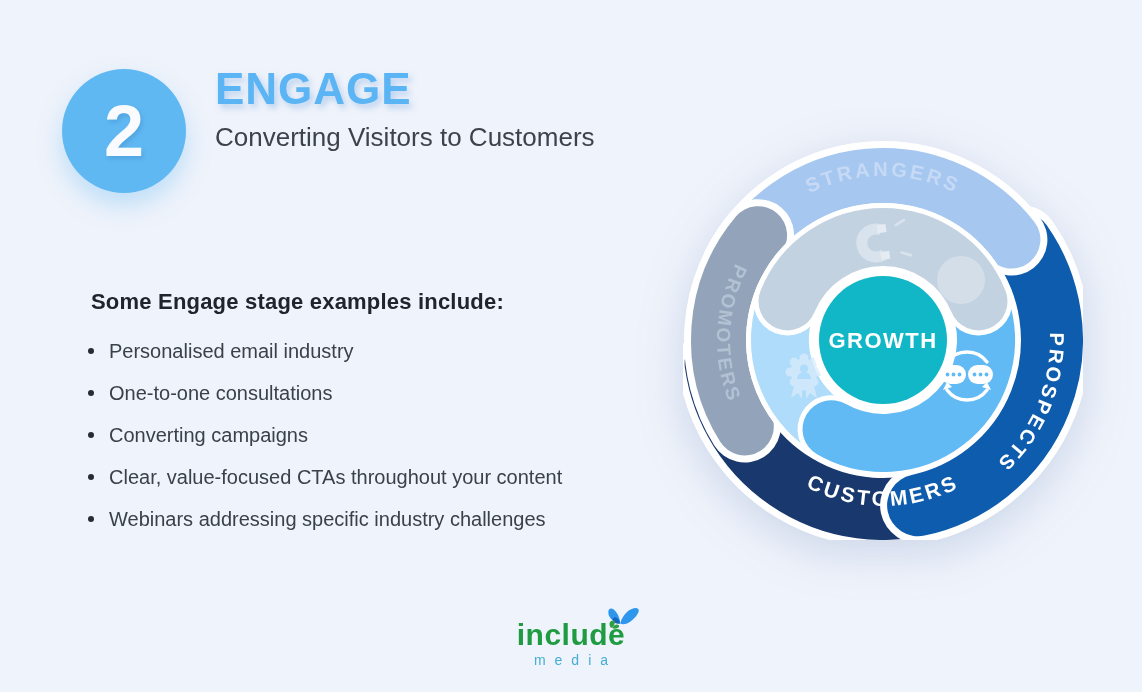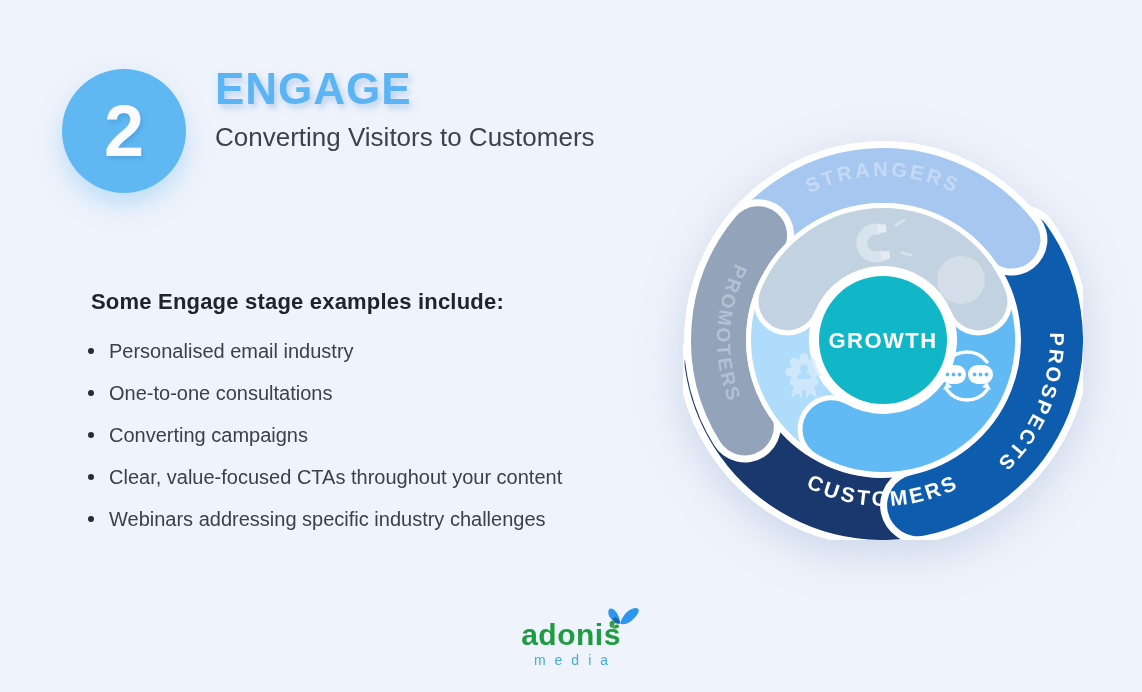--- a/index.html
+++ b/index.html
@@ -198,18 +198,18 @@
     <div class="logo-inner">
       <svg class="butterfly" width="40" height="34" viewBox="0 0 40 34">
         <g transform="rotate(12 20 17)">
           <path d="M 19 26 C 16 14 4 9 5 17 C 6 23 13 26 19 26 Z" fill="#2e96ec"></path>
           <path d="M 19 26 C 20 8 38 2 34 13 C 31 21 25 27 19 26 Z" fill="#2e96ec"></path>
           <path d="M 19 26 C 17 20 10 19 11 24 C 12 27 16 27 19 26 Z" fill="#1565c0"></path>
         </g>
         <path d="M 8 30 C 4 24 9 21 12 23 C 12 27 10 29 8 30 Z" fill="#2f9e45"></path>
         <path d="M 9 30 C 12 25 17 26 16 29 C 14 31 11 31 9 30 Z" fill="#2f9e45"></path>
       </svg>
-      <div class="brand-name">adonis</div>
+      <div class="brand-name">include</div>
       <div class="brand-sub">media</div>
     </div>
   </div>
 
 </div>
 
 </body></html>

